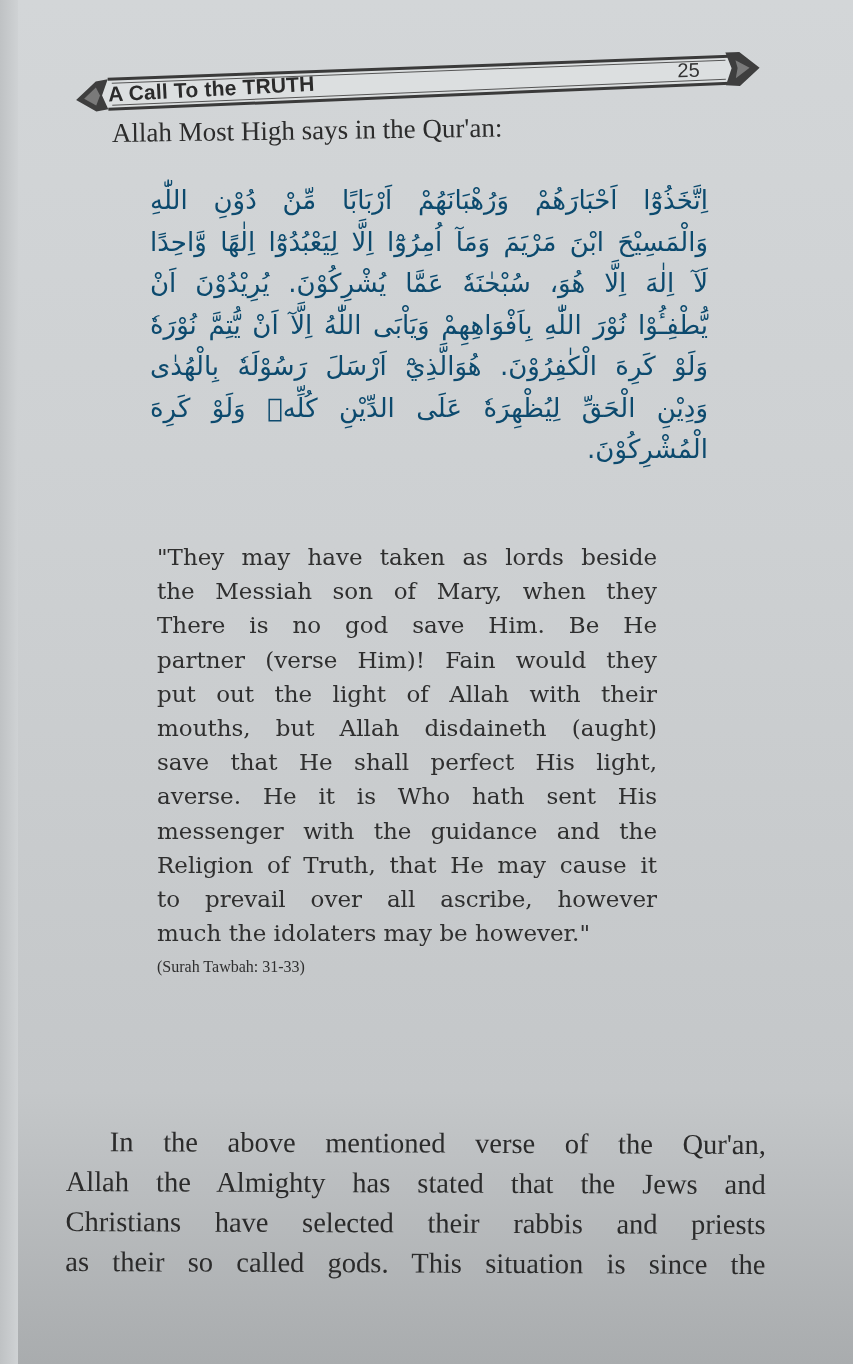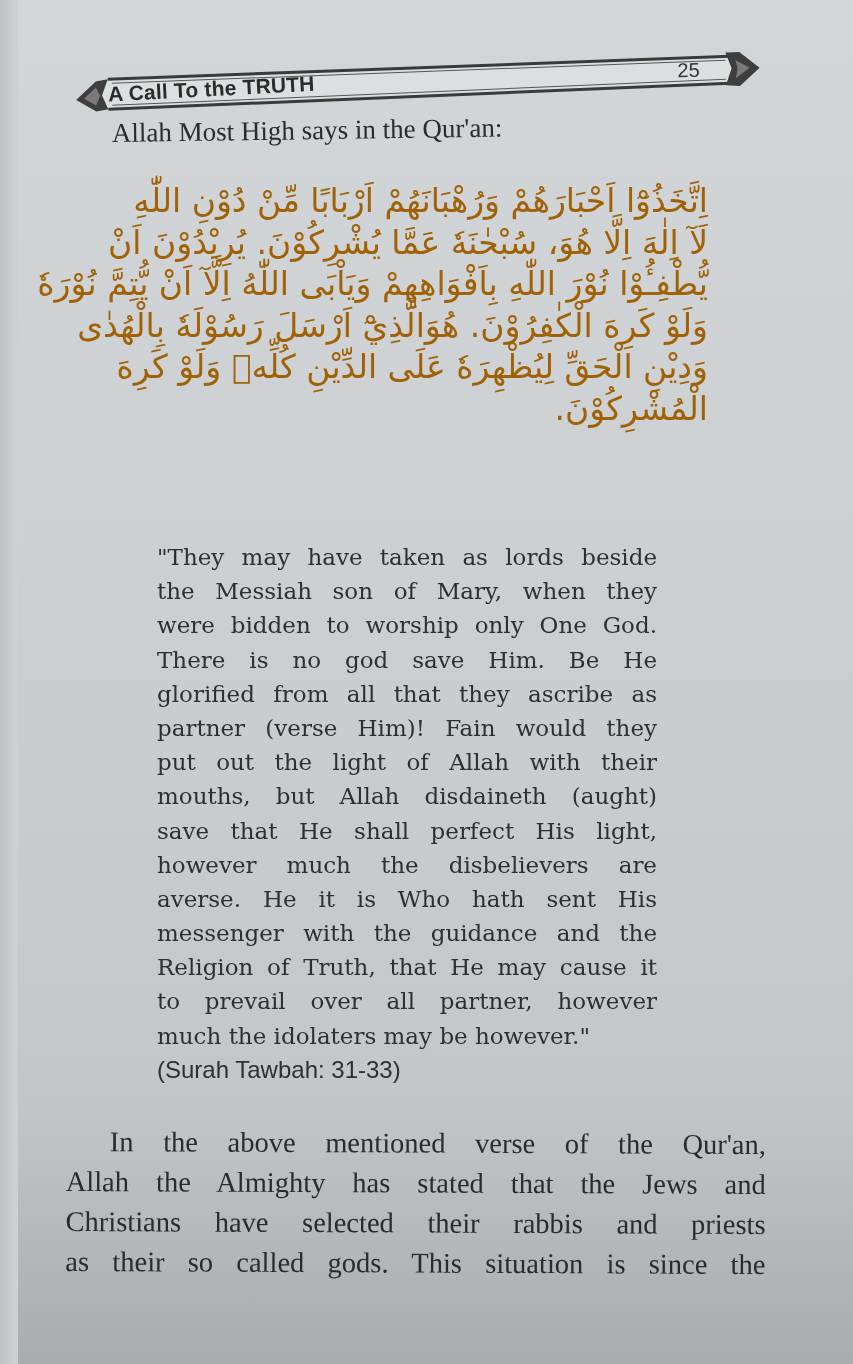--- a/index.html
+++ b/index.html
@@ -74,23 +74,23 @@
 
     .arabic-block {
       position: absolute;
       left: 150px;
       top: 180px;
       width: 558px;
       direction: rtl;
       text-align: justify;
       text-align-last: right;
       font-family: "DejaVu Sans", "Liberation Sans", sans-serif;
-      font-size: 33px;
+      font-size: 26px;
       line-height: 41.5px;
-      color: #a16207;
+      color: #0c4a6e;
     }
     .arabic-line {
       display: block;
       white-space: nowrap;
       text-align: justify;
       text-align-last: justify;
       height: 41.5px;
     }
     .arabic-line.last {
       text-align-last: right;
@@ -111,22 +111,22 @@
       white-space: nowrap;
       text-align: justify;
       text-align-last: justify;
       height: 34.2px;
     }
     .translation-line.last {
       text-align-last: left;
     }
     .citation {
       display: block;
-      font-family: Liberation Sans, sans-serif;
-      font-size: 24px;
+      font-family: Liberation Serif, serif;
+      font-size: 16px;
       height: 34px;
       line-height: 34px;
     }
 
     .body-paragraph {
       position: absolute;
       left: 66px;
       top: 1122px;
       width: 700px;
       font-family: "Liberation Serif", "DejaVu Serif", serif;
@@ -169,42 +169,40 @@
       <polygon points="662,8 676,16 662,26 664,16" fill="#7a7a7a"></polygon>
     </svg>
     <span class="running-title">A Call To the TRUTH</span>
     <span class="page-number">25</span>
   </div>
 
   <div class="intro-line">Allah Most High says in the Qur'an:</div>
 
   <div class="arabic-block">
     <span class="arabic-line">اِتَّخَذُوْٓا اَحْبَارَهُمْ وَرُهْبَانَهُمْ اَرْبَابًا مِّنْ دُوْنِ اللّٰهِ</span>
+    <span class="arabic-line">وَالْمَسِيْحَ ابْنَ مَرْيَمَ وَمَآ اُمِرُوْٓا اِلَّا لِيَعْبُدُوْٓا اِلٰهًا وَّاحِدًا</span>
     <span class="arabic-line">لَآ اِلٰهَ اِلَّا هُوَ، سُبْحٰنَهٗ عَمَّا يُشْرِكُوْنَ. يُرِيْدُوْنَ اَنْ</span>
     <span class="arabic-line">يُّطْفِـُٔوْا نُوْرَ اللّٰهِ بِاَفْوَاهِهِمْ وَيَاْبَى اللّٰهُ اِلَّآ اَنْ يُّتِمَّ نُوْرَهٗ</span>
     <span class="arabic-line">وَلَوْ كَرِهَ الْكٰفِرُوْنَ. هُوَالَّذِيْٓ اَرْسَلَ رَسُوْلَهٗ بِالْهُدٰى</span>
     <span class="arabic-line">وَدِيْنِ الْحَقِّ لِيُظْهِرَهٗ عَلَى الدِّيْنِ كُلِّهٖ وَلَوْ كَرِهَ</span>
     <span class="arabic-line last">الْمُشْرِكُوْنَ.</span>
   </div>
 
   <div class="translation-block">
     <span class="translation-line">"They may have taken as lords beside</span>
     <span class="translation-line">the Messiah son of Mary, when they</span>
-    <span class="translation-line">were bidden to worship only One God.</span>
     <span class="translation-line">There is no god save Him. Be He</span>
-    <span class="translation-line">glorified from all that they ascribe as</span>
     <span class="translation-line">partner (verse Him)! Fain would they</span>
     <span class="translation-line">put out the light of Allah with their</span>
     <span class="translation-line">mouths, but Allah disdaineth (aught)</span>
     <span class="translation-line">save that He shall perfect His light,</span>
-    <span class="translation-line">however much the disbelievers are</span>
     <span class="translation-line">averse. He it is Who hath sent His</span>
     <span class="translation-line">messenger with the guidance and the</span>
     <span class="translation-line">Religion of Truth, that He may cause it</span>
-    <span class="translation-line">to prevail over all partner, however</span>
+    <span class="translation-line">to prevail over all ascribe, however</span>
     <span class="translation-line last">much the idolaters may be however."</span>
     <span class="citation">(Surah Tawbah: 31-33)</span>
   </div>
 
   <div class="body-paragraph">
     <span class="body-line indent">In the above mentioned verse of the Qur'an,</span>
     <span class="body-line">Allah the Almighty has stated that the Jews and</span>
     <span class="body-line">Christians have selected their rabbis and priests</span>
     <span class="body-line">as their so called gods. This situation is since the</span>
   </div>

